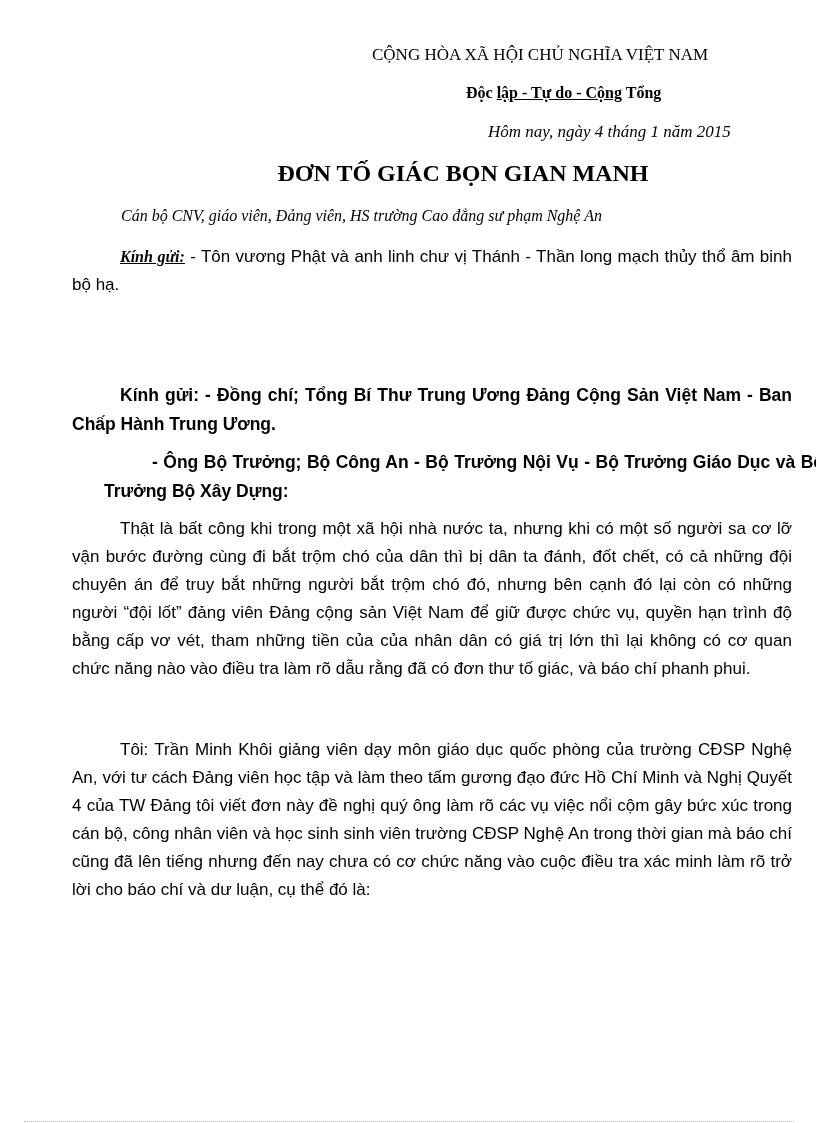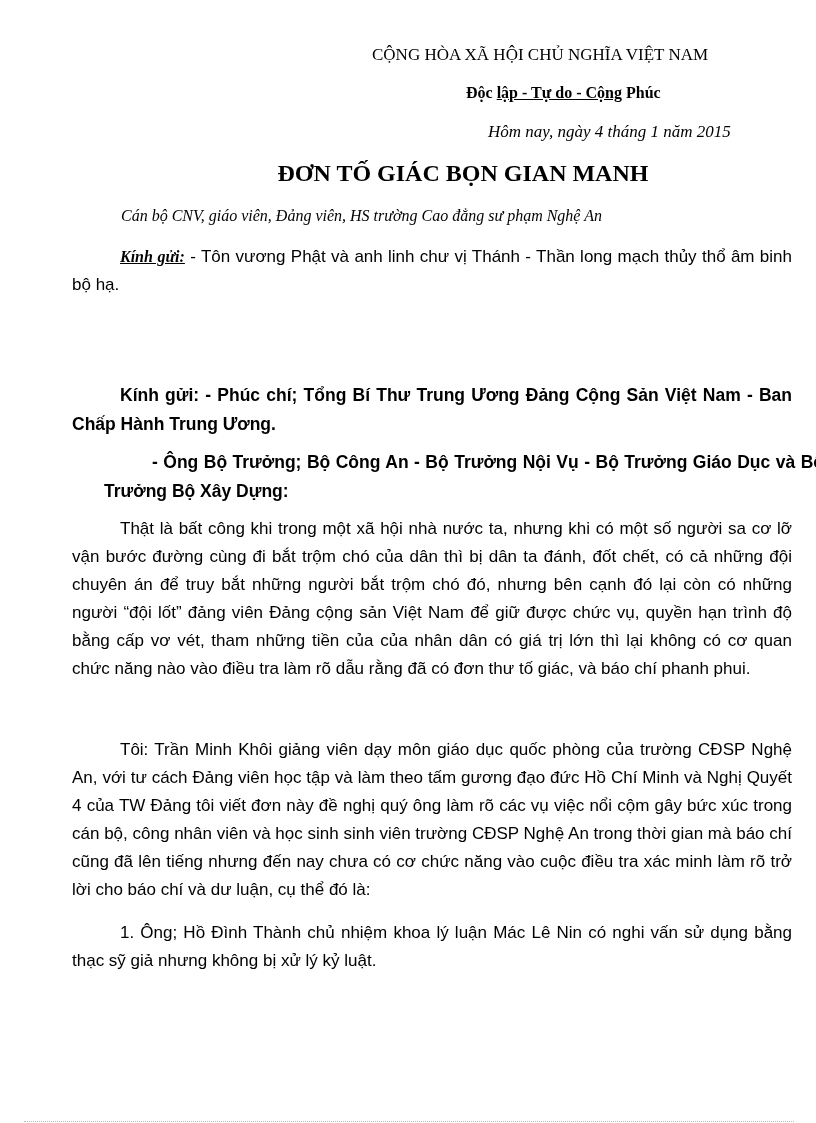--- a/index.html
+++ b/index.html
@@ -22,36 +22,35 @@
     .kinh-gui-label { font-family: "Liberation Serif", serif; font-weight: bold; font-style: italic; text-decoration: underline; font-size: 16px; }
     .dotline { position: absolute; left: 24px; width: 770px; top: 1121px; border-top: 1px dotted #bdbdbd; }
   </style>
 </head>
 <body>
 
 <div class="page">
 
   <div class="abs serif nation">CỘNG HÒA XÃ HỘI CHỦ NGHĨA VIỆT NAM</div>
 
-  <div class="abs serif motto"><span>Độc </span><span class="u">lập - Tự do - Cộng</span><span> Phúc</span></div>
+  <div class="abs serif motto"><span>Độc </span><span class="u">lập - Tự do - Cộng</span><span> Tổng</span></div>
 
   <div class="abs serif date">Hôm  nay, ngày 4 tháng 1  năm 2015</div>
 
   <div class="abs serif title">ĐƠN TỐ GIÁC BỌN GIAN MANH</div>
 
   <div class="abs serif subtitle">Cán bộ CNV, giáo viên, Đảng viên, HS trường Cao đẳng sư phạm Nghệ An</div>
 
   <div class="block sans indent" style="top:243px;"><span class="kinh-gui-label">Kính gửi:</span><span> - Tôn vương Phật  và anh linh chư vị Thánh - Thần long mạch thủy thổ âm binh bộ hạ.</span></div>
 
 
-  <div class="block sans bold indent" style="top:381px;">Kính gửi: - Phúc chí; Tổng Bí Thư Trung Ương Đảng Cộng Sản Việt Nam - Ban Chấp Hành Trung Ương.</div>
+  <div class="block sans bold indent" style="top:381px;">Kính gửi: - Đồng chí; Tổng Bí Thư Trung Ương Đảng Cộng Sản Việt Nam - Ban Chấp Hành Trung Ương.</div>
 
   <div class="block sans bold indent" style="top:448px;margin-left:32px;">- Ông Bộ Trưởng; Bộ Công An -  Bộ Trưởng Nội Vụ - Bộ Trưởng Giáo Dục và Bộ Trưởng Bộ Xây Dựng:</div>
 
   <div class="block sans indent" style="top:515px;">Thật là bất công khi trong một xã hội nhà nước ta, nhưng khi có một số người sa cơ lỡ vận bước đường cùng đi bắt trộm chó của dân thì bị dân ta đánh, đốt chết, có cả những đội chuyên án để truy bắt những người bắt trộm chó đó, nhưng bên cạnh đó lại còn có những người “đội lốt” đảng viên Đảng cộng sản Việt Nam để giữ được chức vụ, quyền hạn trình độ bằng cấp vơ vét, tham những tiền của của nhân dân có giá trị lớn thì lại không có cơ quan chức năng nào vào điều tra làm rõ dẫu rằng đã có đơn thư tố giác, và báo chí phanh phui.</div>
 
   <div class="block sans indent" style="top:736px;">Tôi: Trần Minh Khôi giảng viên dạy môn giáo dục quốc phòng của trường  CĐSP Nghệ An, với tư cách Đảng viên học tập và làm theo tấm gương đạo đức Hồ Chí Minh và Nghị Quyết 4 của TW Đảng tôi viết đơn này đề nghị quý ông làm rõ các vụ việc nổi cộm gây bức xúc trong cán bộ, công nhân viên và học sinh sinh viên trường CĐSP Nghệ An trong thời gian mà báo chí cũng đã lên tiếng nhưng đến nay chưa có cơ chức năng vào cuộc điều tra xác minh làm rõ trở lời cho báo chí và dư luận, cụ thể đó là:</div>
 
-  <div class="block sans indent" style="top:919px;">1. Ông; Hồ Đình Thành chủ nhiệm khoa lý luận Mác Lê Nin có nghi vấn sử dụng bằng thạc sỹ giả nhưng không bị xử lý kỷ luật.</div>
 
 
   <div class="dotline"></div>
 </div>
 
 </body></html>

